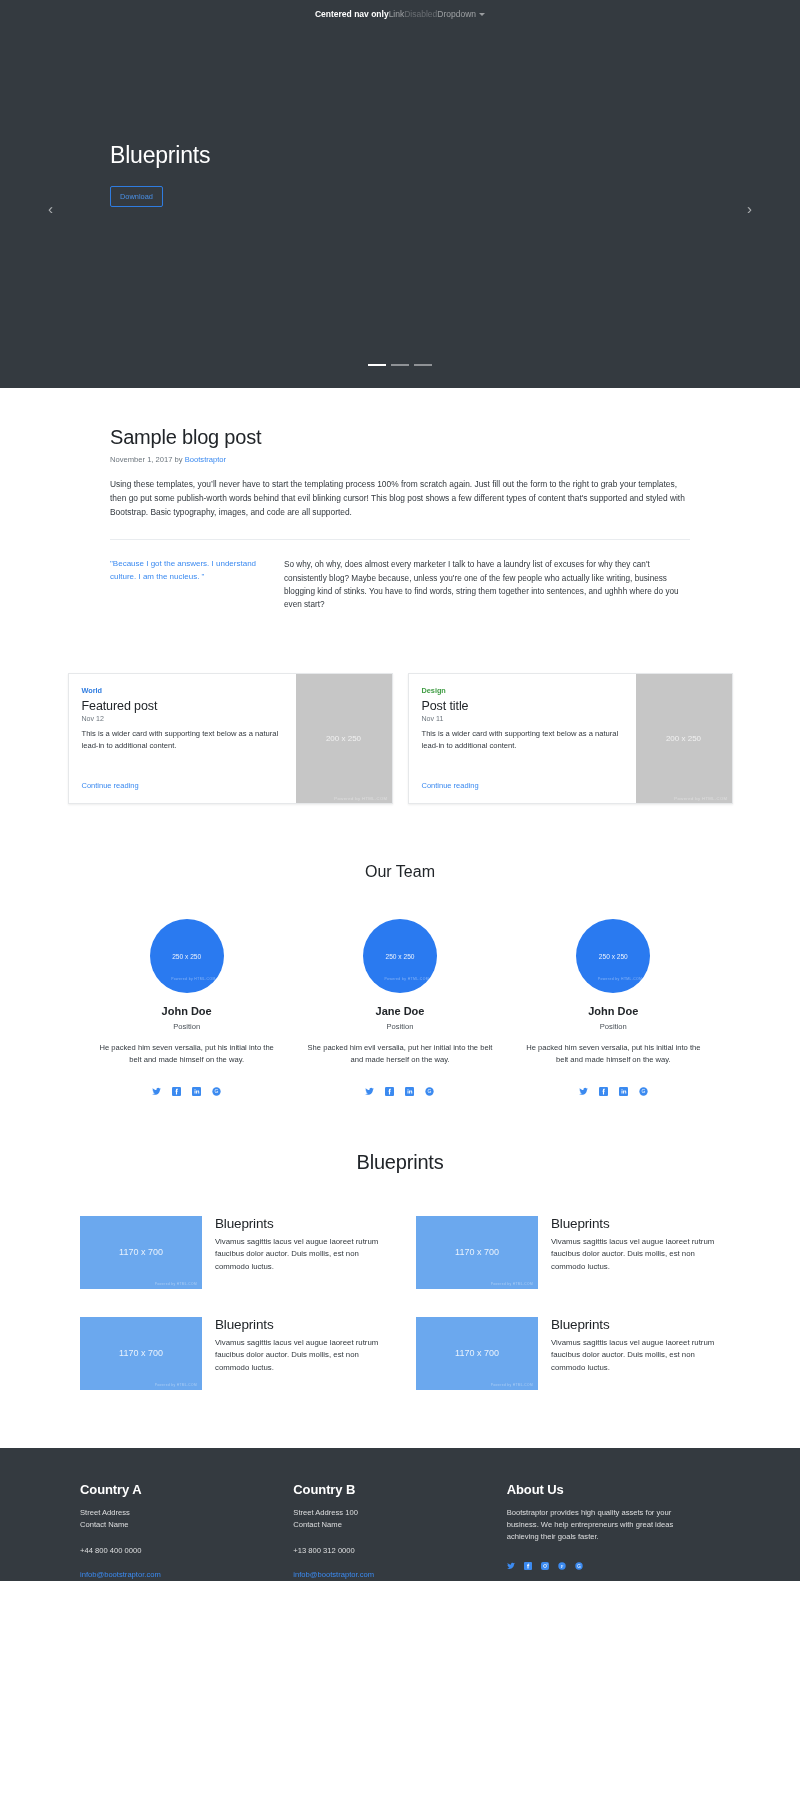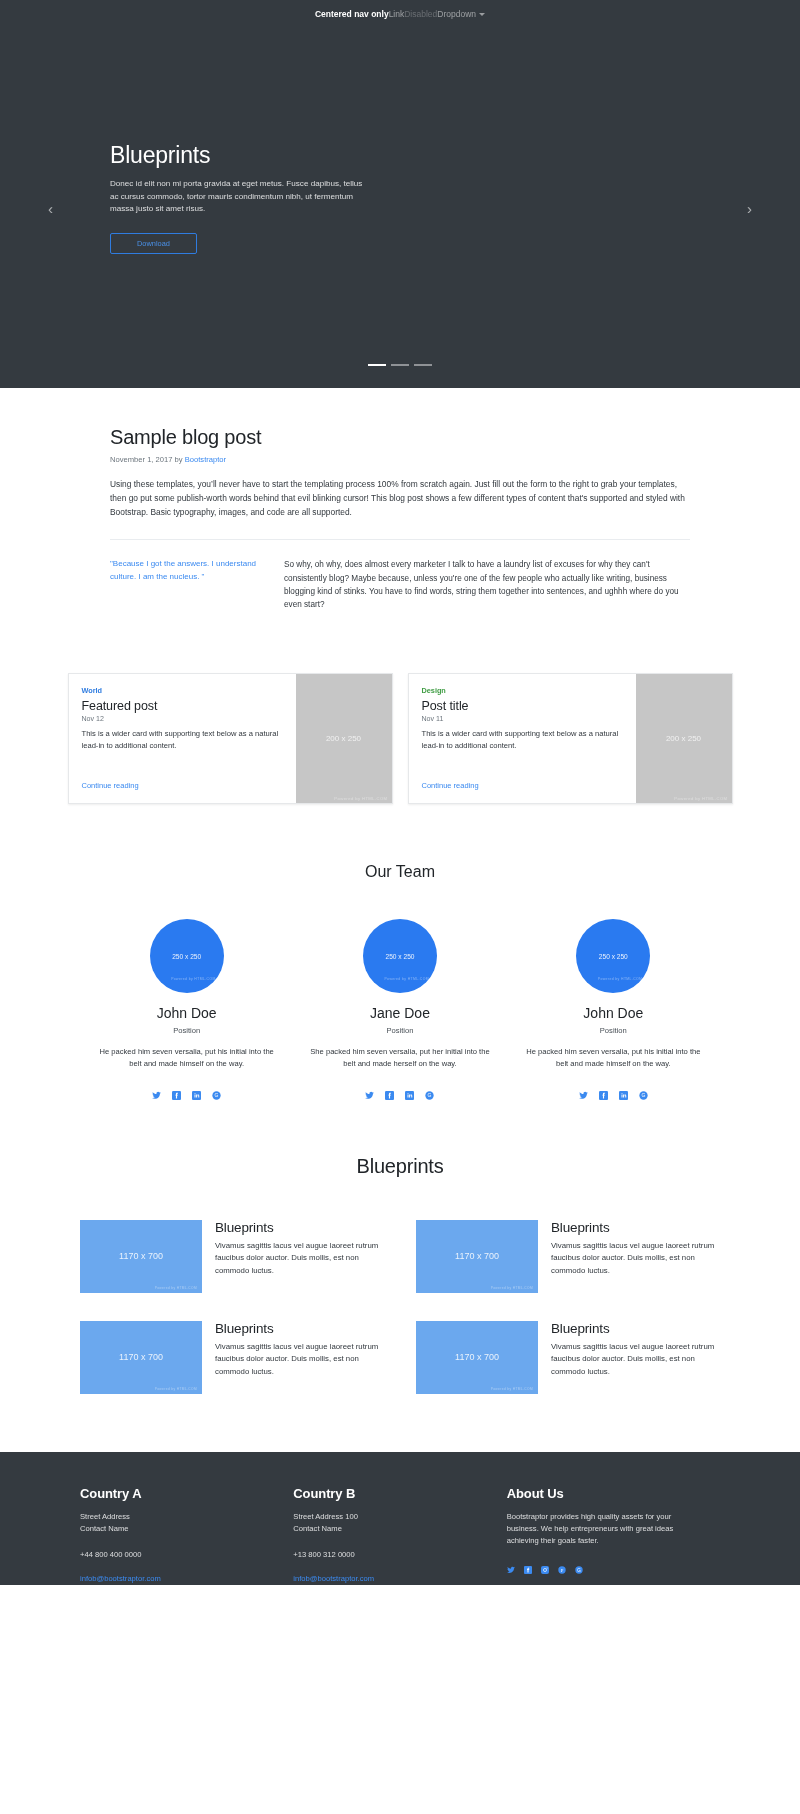--- a/index.html
+++ b/index.html
@@ -69,21 +69,21 @@
   .hero-text {
     color: rgba(255,255,255,.82);
     font-size: 8.1px;
     line-height: 1.55;
     margin-top: 9px;
     max-width: 258px;
   }
   .btn-download {
     display: inline-block;
     margin-top: 17px;
-    padding: 5px 26px;
+    padding: 5px 9px;
     border: 1px solid #2f7ce0;
     color: #4a90e6;
     background: transparent;
     font-size: 7.4px;
     text-decoration: none;
     border-radius: 2px;
     cursor: pointer;
   }
   .carousel-arrow {
     position: absolute;
@@ -189,21 +189,21 @@
     background: #2a7af0;
     margin: 0 auto;
     display: flex;
     align-items: center;
     justify-content: center;
     position: relative;
     overflow: hidden;
   }
   .avatar .ph-label { color: rgba(255,255,255,.9); font-size: 6.6px; }
   .avatar .ph-watermark { font-size: 3.4px; right: 8px; bottom: 12px; }
-  .member-name { font-size: 14px; font-weight: 400; color: #212529; margin-top: 12px; }
+  .member-name { font-size: 11px; font-weight: 700; color: #212529; margin-top: 12px; }
   .member-role { font-size: 7.6px; color: #495057; margin-top: 5px; }
   .member-bio { font-size: 7.6px; line-height: 1.55; color: #32383e; margin-top: 11px; text-align: center; }
   .socials { display: flex; justify-content: center; gap: 11px; margin-top: 16px; }
   .socials .si { width: 9px; height: 9px; cursor: pointer; display: block; }
 
   
   .bp-section { padding: 60px 0 0 0; }
   .bp-section h2 { text-align: center; font-size: 20px; font-weight: 400; color: #212529; letter-spacing: -.2px; }
   .bp-grid {
     width: 640px;
@@ -261,21 +261,20 @@
   <a class="nav-link" href="#"><span>Dropdown</span><span class="caret"></span></a>
 </nav>
 
 <section class="hero">
   <div class="carousel-arrow prev">‹</div>
   <div class="carousel-arrow next">›</div>
 
   <div class="hero-inner">
     <div class="hero-body">
       <h1 class="hero-title">Blueprints</h1>
-      <p class="hero-text">Donec id elit non mi porta gravida at eget metus. Fusce dapibus, tellus ac cursus commodo, tortor mauris condimentum nibh, ut fermentum massa justo sit amet risus.</p>
       <a class="btn-download" href="#">Download</a>
     </div>
   </div>
 
   <div class="carousel-indicators">
     <span class="active"></span>
     <span></span>
     <span></span>
   </div>
 </section>
@@ -356,21 +355,21 @@
       </div>
     </div>
 
     <div class="team-member">
       <div class="avatar">
         <span class="ph-label">250 x 250</span>
         <span class="ph-watermark">Powered by HTML.COM</span>
       </div>
       <div class="member-name">Jane Doe</div>
       <div class="member-role">Position</div>
-      <p class="member-bio">She packed him seven versalia, put her initial into the belt and made herself on the way.</p>
+      <p class="member-bio">She packed him evil versalia, put her initial into the belt and made herself on the way.</p>
       <div class="socials">
         <a class="si" href="#"><svg viewBox="0 0 16 16" width="9" height="9" fill="#3b8af0">
               <path d="M16 3c-.6.3-1.2.4-1.9.5.7-.4 1.2-1 1.4-1.8-.6.4-1.3.6-2.1.8C12.8 1.9 12 1.5 11 1.5c-1.7 0-3.1 1.4-3.1 3.1 0 .2 0 .5.1.7C5.4 5.2 3 3.9 1.4 2c-.3.5-.4 1-.4 1.6 0 1.1.5 2 1.4 2.6-.5 0-1-.2-1.4-.4 0 1.5 1.1 2.8 2.5 3.1-.3.1-.6.1-.8.1-.2 0-.4 0-.6-.1.4 1.2 1.5 2.1 2.9 2.2-1.1.8-2.4 1.3-3.9 1.3H0c1.4.9 3.1 1.5 4.9 1.5 6 0 9.2-5 9.2-9.2v-.4C14.9 4.2 15.5 3.7 16 3z"></path>
             </svg></a>
         <a class="si" href="#"><svg viewBox="0 0 16 16" width="9" height="9">
               <rect width="16" height="16" rx="2" fill="#3b8af0"></rect>
               <path d="M10.4 8.2H9v5H7v-5H6V6.6h1V5.5C7 4.3 7.6 3.3 9.2 3.3h1.3v1.6H9.6c-.4 0-.6.2-.6.6v1.1h1.6l-.2 1.6z" fill="#fff"></path>
             </svg></a>
         <a class="si" href="#"><svg viewBox="0 0 16 16" width="9" height="9">
               <rect width="16" height="16" rx="2" fill="#3b8af0"></rect>

